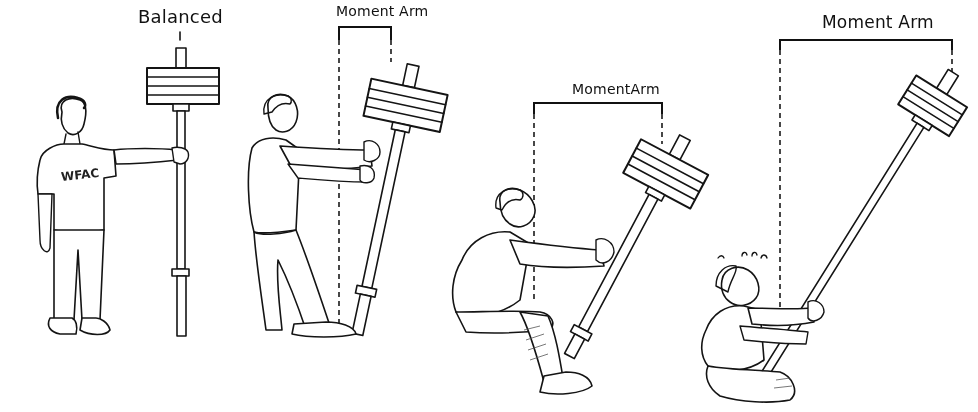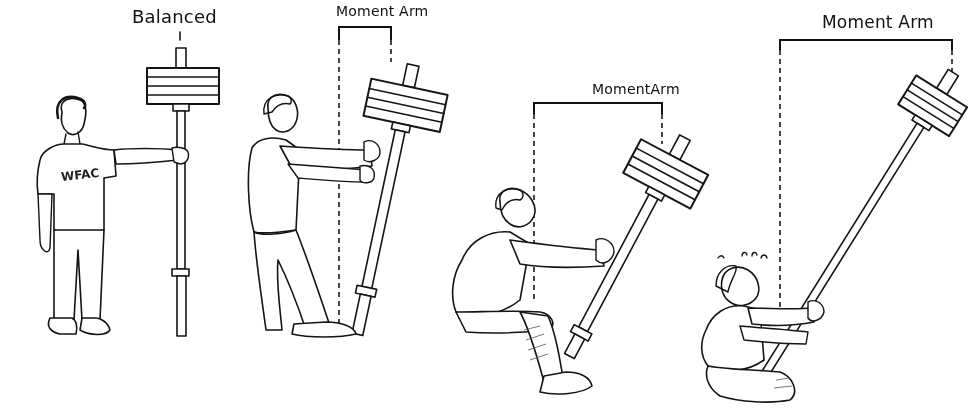--- a/index.html
+++ b/index.html
@@ -177,19 +177,19 @@
       <path class="ink fillw" d="M748,308 C770,308 794,310 812,308 L814,322 C794,326 770,326 752,324 Z" stroke-width="1.6"></path>
       <path class="ink fillw" d="M740,326 C764,328 790,330 808,332 L806,344 C786,344 762,342 744,340 Z" stroke-width="1.4"></path>
       <path class="ink fillw" d="M808,302 C816,298 824,304 824,312 C822,320 812,324 808,318 Z" stroke-width="1.4"></path>
 
       <path class="ink fillw" d="M708,366 C730,370 760,370 780,372 C792,376 800,392 790,400 C770,404 740,402 720,396 C708,388 704,376 708,366 Z" stroke-width="1.6"></path>
       <path class="hatch" d="M776,380 L790,378 M774,388 L792,386"></path>
     </g>
   </g>
 </svg>
 
-<div class="label" style="left:132px; top:6px; font-size:18px;">Balanced</div>
+<div class="label" style="left:138px; top:6px; font-size:18px;">Balanced</div>
 
 <div class="label" style="left:336px; top:3px; font-size:14px;">Moment Arm</div>
 
-<div class="label" style="left:592px; top:81px; font-size:14px;">MomentArm</div>
+<div class="label" style="left:572px; top:81px; font-size:14px;">MomentArm</div>
 
 <div class="label" style="left:822px; top:12px; font-size:17px;">Moment Arm</div>
 
 </body></html>

